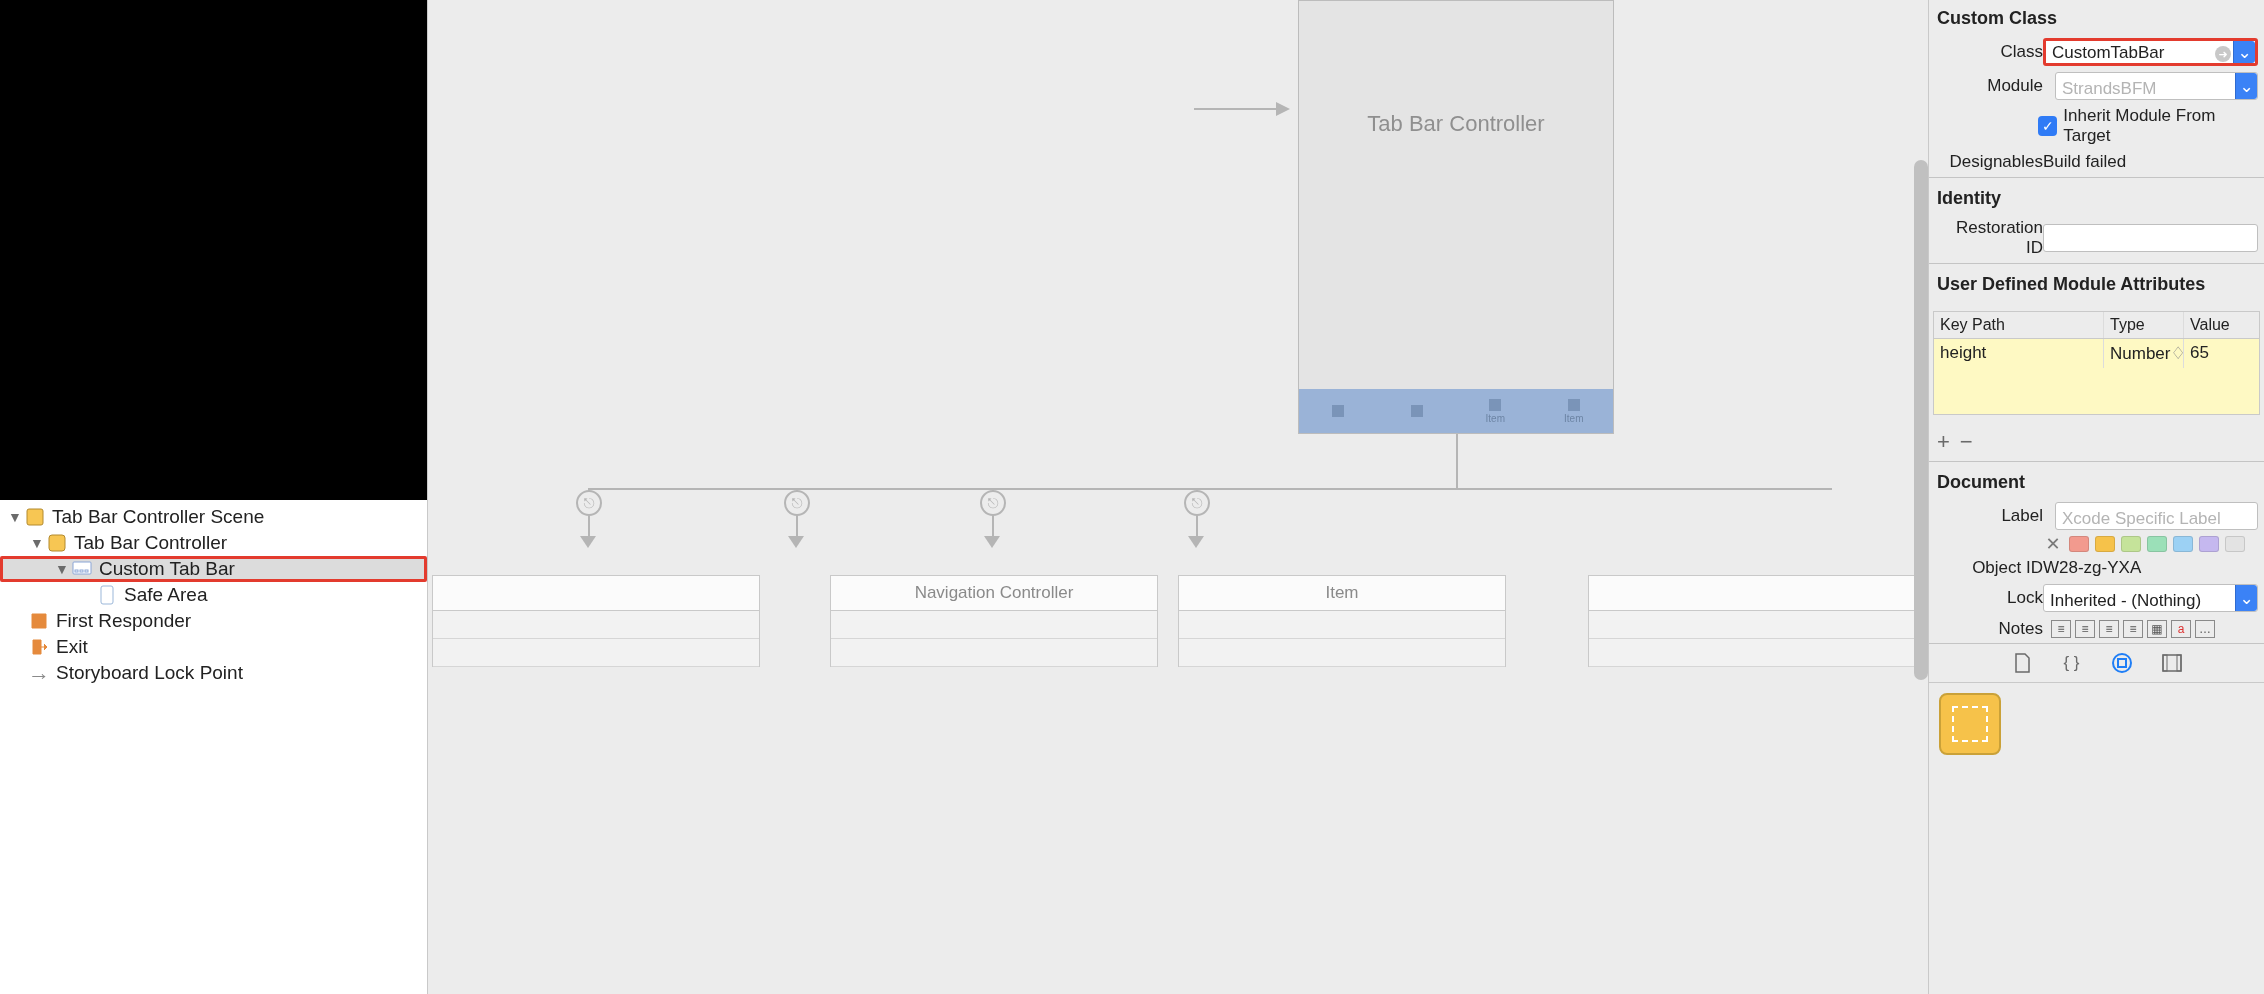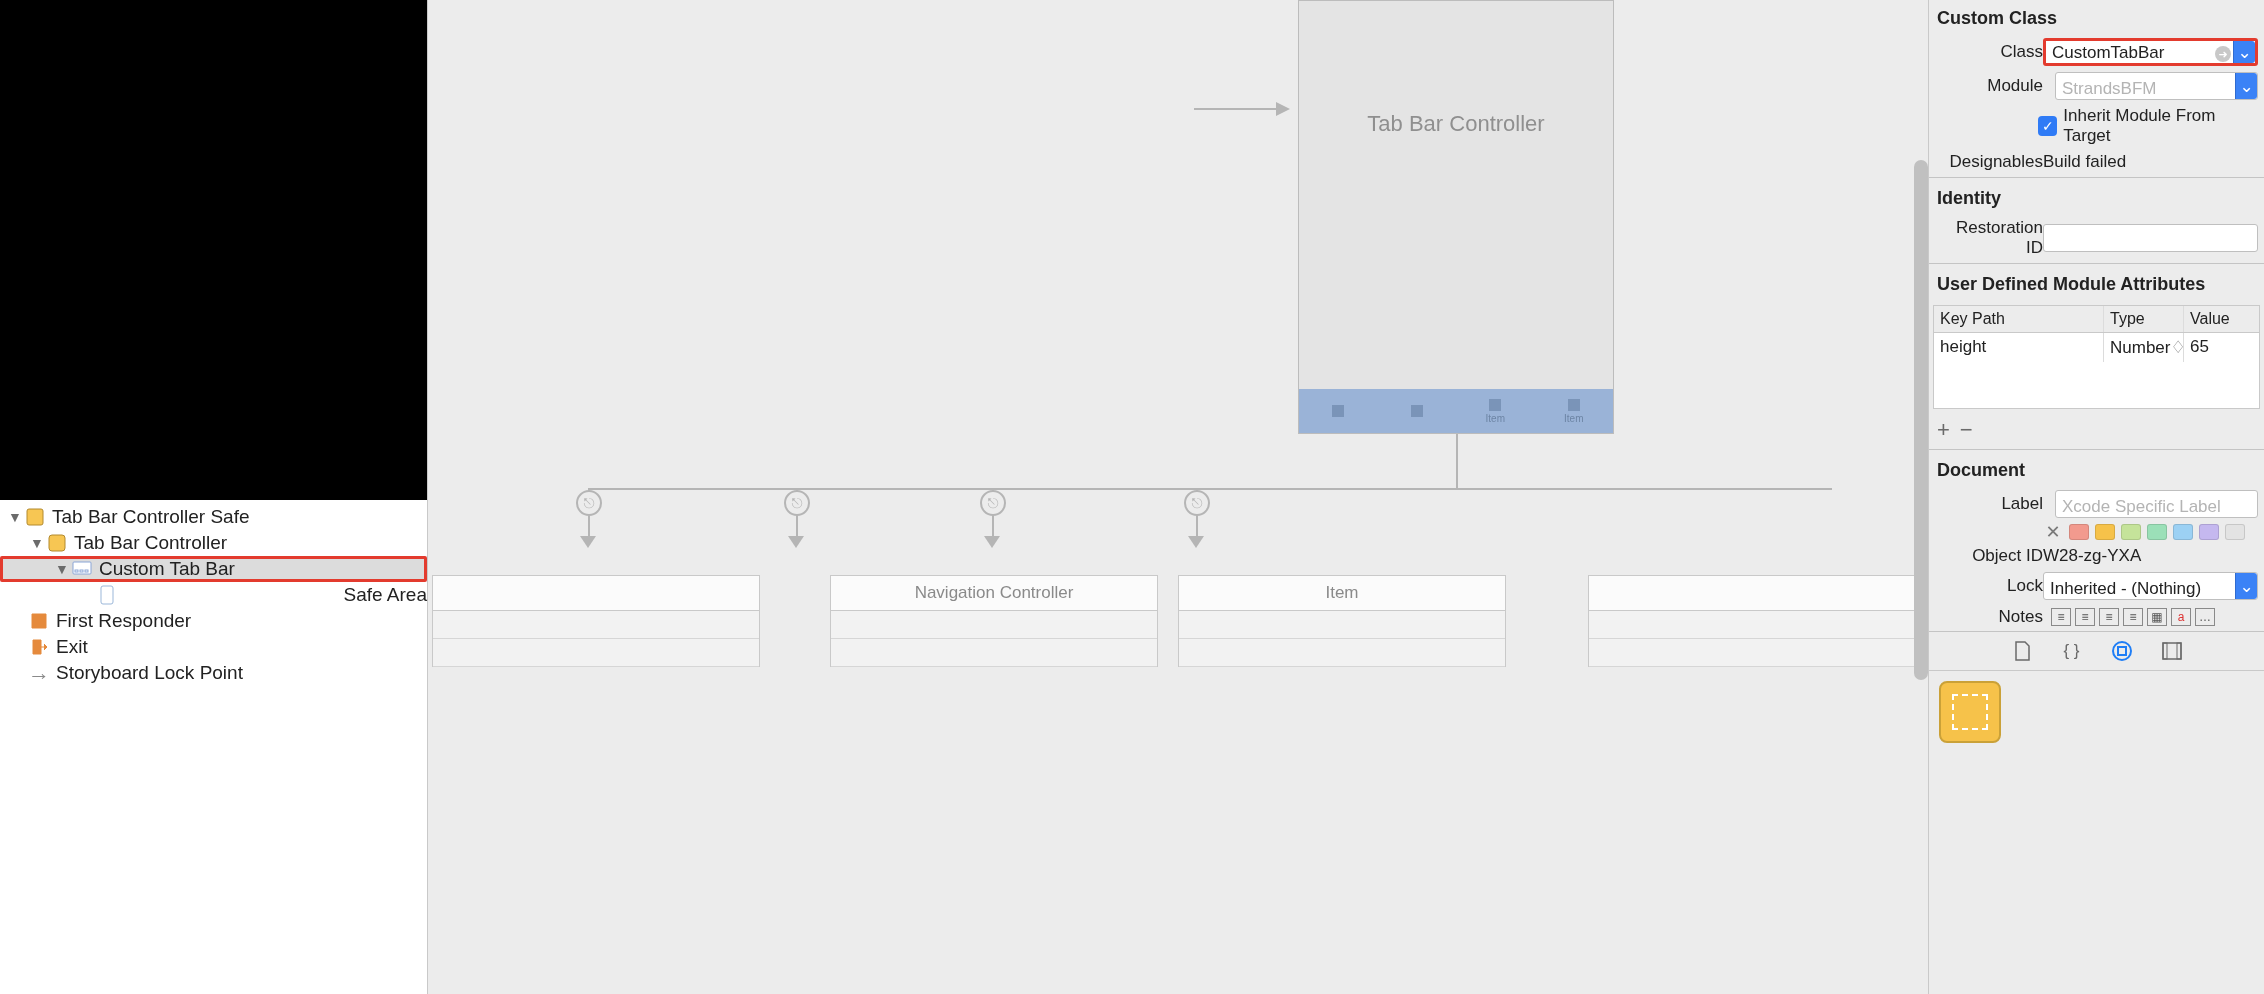--- a/index.html
+++ b/index.html
@@ -13,21 +13,21 @@
 .outline { flex: 1; padding: 4px 0; font-size: 19px; color: #222; }
 .outline-row { display: flex; align-items: center; height: 26px; padding-left: 6px; cursor: default; }
 .outline-row .disclosure { width: 18px; text-align: center; color: #6b6b6b; font-size: 14px; }
 .outline-row .icon { width: 22px; height: 22px; display: inline-flex; align-items: center; justify-content: center; margin-right: 6px; }
 .outline-row.selected { background: #dcdcdc; }
 .outline-row.highlighted { border: 3px solid #e33b2e; border-radius: 2px; }
 
 .indent-0 { padding-left: 6px; }
 .indent-1 { padding-left: 28px; }
 .indent-2 { padding-left: 50px; }
-.indent-3 { padding-left: 96px; justify-content: space-between; }
+.indent-3 { padding-left: 96px; }
 
 
 .ic-scene svg rect { fill: #f7c653; stroke: #b38a2e; }
 .ic-vc svg rect { fill: #f7c653; stroke: #b38a2e; }
 .ic-tabbar svg rect { fill: #fff; stroke: #8aa5d6; }
 .ic-safe svg rect { fill: #fff; stroke: #9bb7d9; }
 .ic-first svg path { fill: #e58a3c; }
 .ic-exit svg path { fill: #e58a3c; }
 .ic-arrow { color: #8a8a8a; font-size: 22px; }
 
@@ -59,21 +59,21 @@
 .insp-row { display: flex; align-items: center; padding: 3px 6px; }
 .insp-label { width: 108px; text-align: right; color: #222; font-size: 17px; }
 .insp-field { flex: 1; height: 28px; background: #fff; border: 1px solid #bfbfbf; border-radius: 3px; display: flex; align-items: flex-end; padding: 0 6px; color: #222; position: relative; }
 .insp-field.placeholder { color: #b4b4b4; margin-left: 12px; }
 .insp-field .jump { position: absolute; right: 24px; top: 5px; width: 16px; height: 16px; border-radius: 50%; background: #c8c8c8; display: flex; align-items: center; justify-content: center; color: #fff; font-size: 11px; }
 .insp-field .dd { position: absolute; right: 0; top: 0; width: 22px; height: 100%; background: #3b82f6; border-left: 1px solid #2f6bd0; display: flex; align-items: center; justify-content: center; color: #fff; border-radius: 0 3px 3px 0; }
 .insp-field.redbox { border: 3px solid #e33b2e; }
 .insp-check { width: 20px; height: 20px; background: #2f7bf6; border-radius: 4px; display: inline-flex; align-items: center; justify-content: center; color: #fff; font-size: 14px; margin-right: 6px; }
 .insp-static { flex: 1; }
 
-.attr-table { margin: 4px 4px; border: 1px solid #c9c9c9; background: #ffffff; }
+.attr-table { margin: 10px 4px; border: 1px solid #c9c9c9; background: #fef9c3; }
 .attr-head, .attr-row { display: flex; }
 .attr-head div, .attr-row div { padding: 4px 6px; border-right: 1px solid #dcdcdc; }
 .attr-head { background: #ececec; font-size: 16px; border-bottom: 1px solid #c9c9c9; }
 .attr-row { font-size: 17px; }
 .attr-col-key { width: 170px; }
 .attr-col-type { width: 80px; display: flex; align-items: center; justify-content: space-between; }
 .attr-col-val { flex: 1; border-right: none !important; }
 .attr-spacer { height: 46px; }
 .attr-buttons { display: flex; gap: 10px; padding: 4px 8px; color: #6a6a6a; font-size: 22px; }
 
@@ -105,21 +105,21 @@
     <div class="preview"></div>
     <div class="outline">
 
       <div class="outline-row indent-0">
         <span class="disclosure">▼</span>
         <span class="icon ic-scene">
           <svg width="20" height="20">
               <rect x="2" y="2" width="16" height="16" rx="2"></rect>
             </svg>
         </span>
-        <span>Tab Bar Controller Safe</span>
+        <span>Tab Bar Controller Scene</span>
       </div>
 
       <div class="outline-row indent-1">
         <span class="disclosure">▼</span>
         <span class="icon ic-vc">
           <svg width="20" height="20">
               <rect x="2" y="2" width="16" height="16" rx="3"></rect>
             </svg>
         </span>
         <span>Tab Bar Controller</span>

